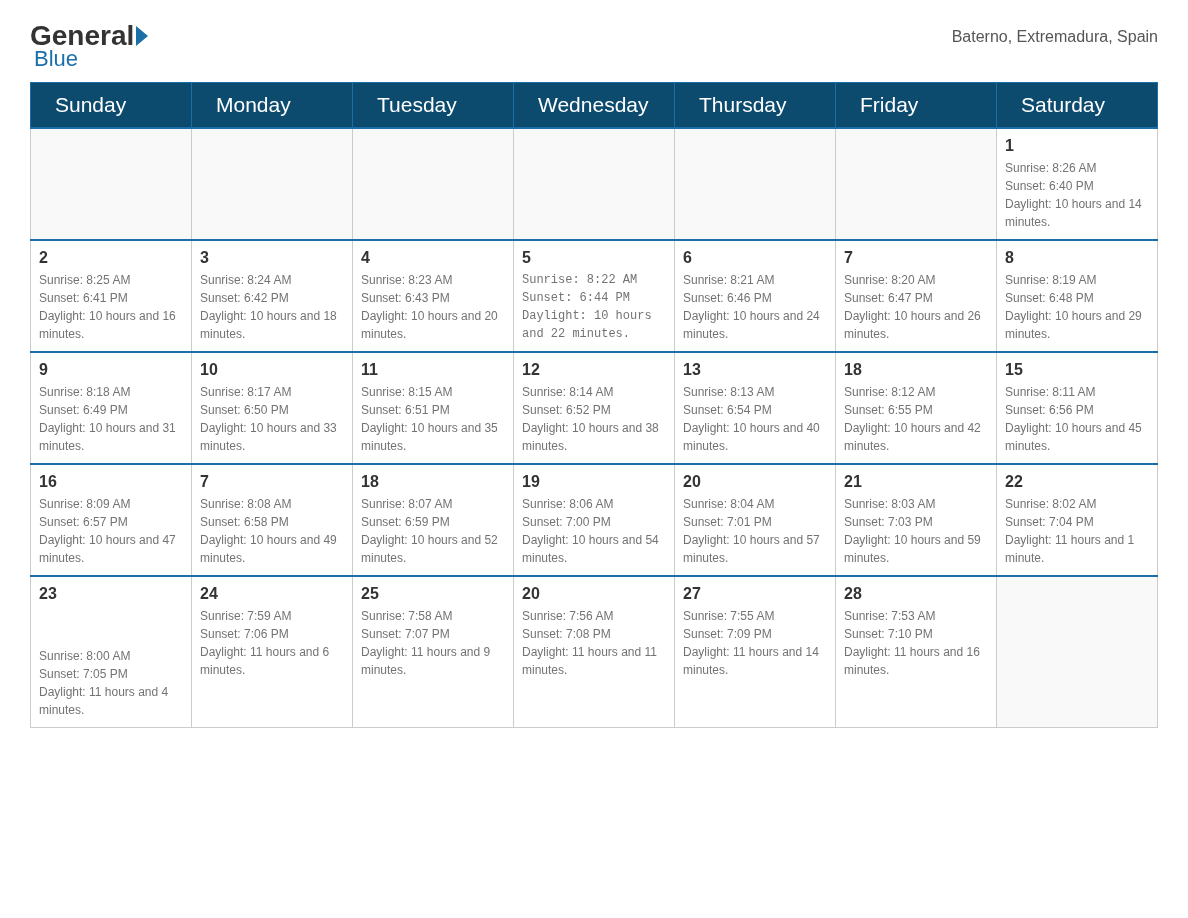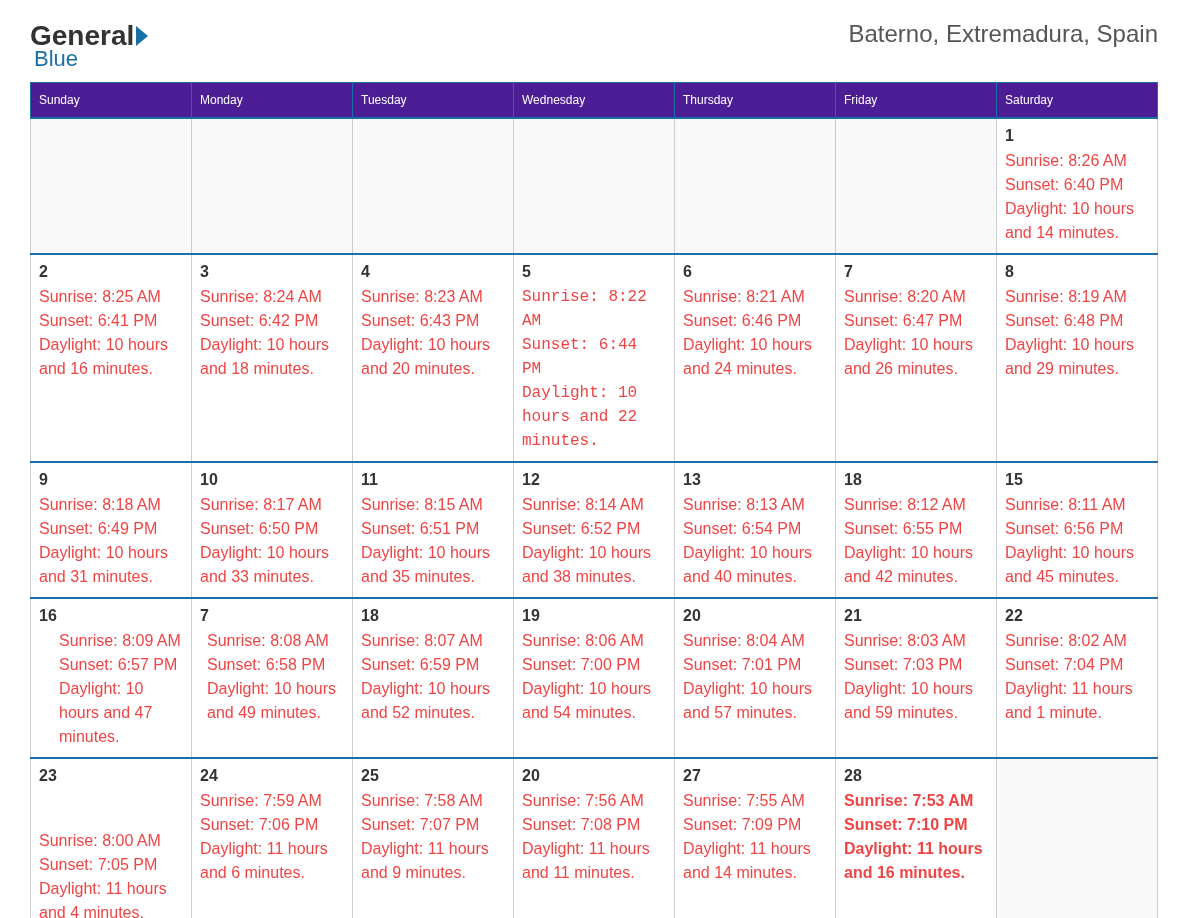--- a/index.html
+++ b/index.html
@@ -46,35 +46,35 @@
     .title-section {
       text-align: right;
     }
     .month-title {
       font-size: 52px;
       font-weight: bold;
       color: #333;
       line-height: 1.1;
     }
     .location {
-      font-size: 24px;
+      font-size: 16px;
       color: #555;
-      margin-top: 0;
+      margin-top: 8px;
     }
     .calendar {
       width: 100%;
       border-collapse: collapse;
       margin-top: 10px;
     }
     .calendar th {
-      background-color: #4c1d95;
+      background-color: #0c4a6e;
       color: #fff;
-      padding: 10px 8px;
+      padding: 10px 24px;
       text-align: left;
-      font-size: 12px;
+      font-size: 21px;
       font-weight: normal;
       border: 1px solid #1a6fa8;
     }
     .calendar td {
       vertical-align: top;
       padding: 8px 8px;
       border: 1px solid #ccc;
       width: 14.28%;
       font-size: 12.5px;
       color: #333;
@@ -83,23 +83,23 @@
     .calendar tr.week-row td {
       border-top: 2px solid #1a6fa8;
     }
     .day-number {
       font-size: 16px;
       font-weight: bold;
       display: block;
       margin-bottom: 4px;
     }
     .day-info {
-      font-size: 16px;
+      font-size: 12px;
       line-height: 1.5;
-      color: #ef4444;
+      color: #737373;
     }
     .empty-cell {
       background: #f9f9f9;
     }
   </style>
 </head>
 <body>
 
 <div class="header">
   <div class="logo">
@@ -227,27 +227,27 @@
         <td>
           <span class="day-number">15</span>
           <div class="day-info" style="white-space: pre-line;">Sunrise: 8:11 AM
 Sunset: 6:56 PM
 Daylight: 10 hours and 45 minutes.</div>
         </td>
       </tr>
       <tr class="week-row">
         <td>
           <span class="day-number">16</span>
-          <div class="day-info" style="white-space: pre-line; margin-left: 20px;">Sunrise: 8:09 AM
+          <div class="day-info" style="white-space: pre-line;">Sunrise: 8:09 AM
 Sunset: 6:57 PM
 Daylight: 10 hours and 47 minutes.</div>
         </td>
         <td>
           <span class="day-number">7</span>
-          <div class="day-info" style="white-space: pre-line; margin-left: 7px;">Sunrise: 8:08 AM
+          <div class="day-info" style="white-space: pre-line;">Sunrise: 8:08 AM
 Sunset: 6:58 PM
 Daylight: 10 hours and 49 minutes.</div>
         </td>
         <td>
           <span class="day-number">18</span>
           <div class="day-info" style="white-space: pre-line;">Sunrise: 8:07 AM
 Sunset: 6:59 PM
 Daylight: 10 hours and 52 minutes.</div>
         </td>
         <td>
@@ -301,20 +301,20 @@
 Daylight: 11 hours and 11 minutes.</div>
         </td>
         <td>
           <span class="day-number">27</span>
           <div class="day-info" style="white-space: pre-line;">Sunrise: 7:55 AM
 Sunset: 7:09 PM
 Daylight: 11 hours and 14 minutes.</div>
         </td>
         <td>
           <span class="day-number">28</span>
-          <div class="day-info" style="white-space: pre-line; font-weight: bold;">Sunrise: 7:53 AM
+          <div class="day-info" style="white-space: pre-line;">Sunrise: 7:53 AM
 Sunset: 7:10 PM
 Daylight: 11 hours and 16 minutes.</div>
         </td>
         <td class="empty-cell"></td>
       </tr>
     </tbody>
 </table>
 
 </body></html>

